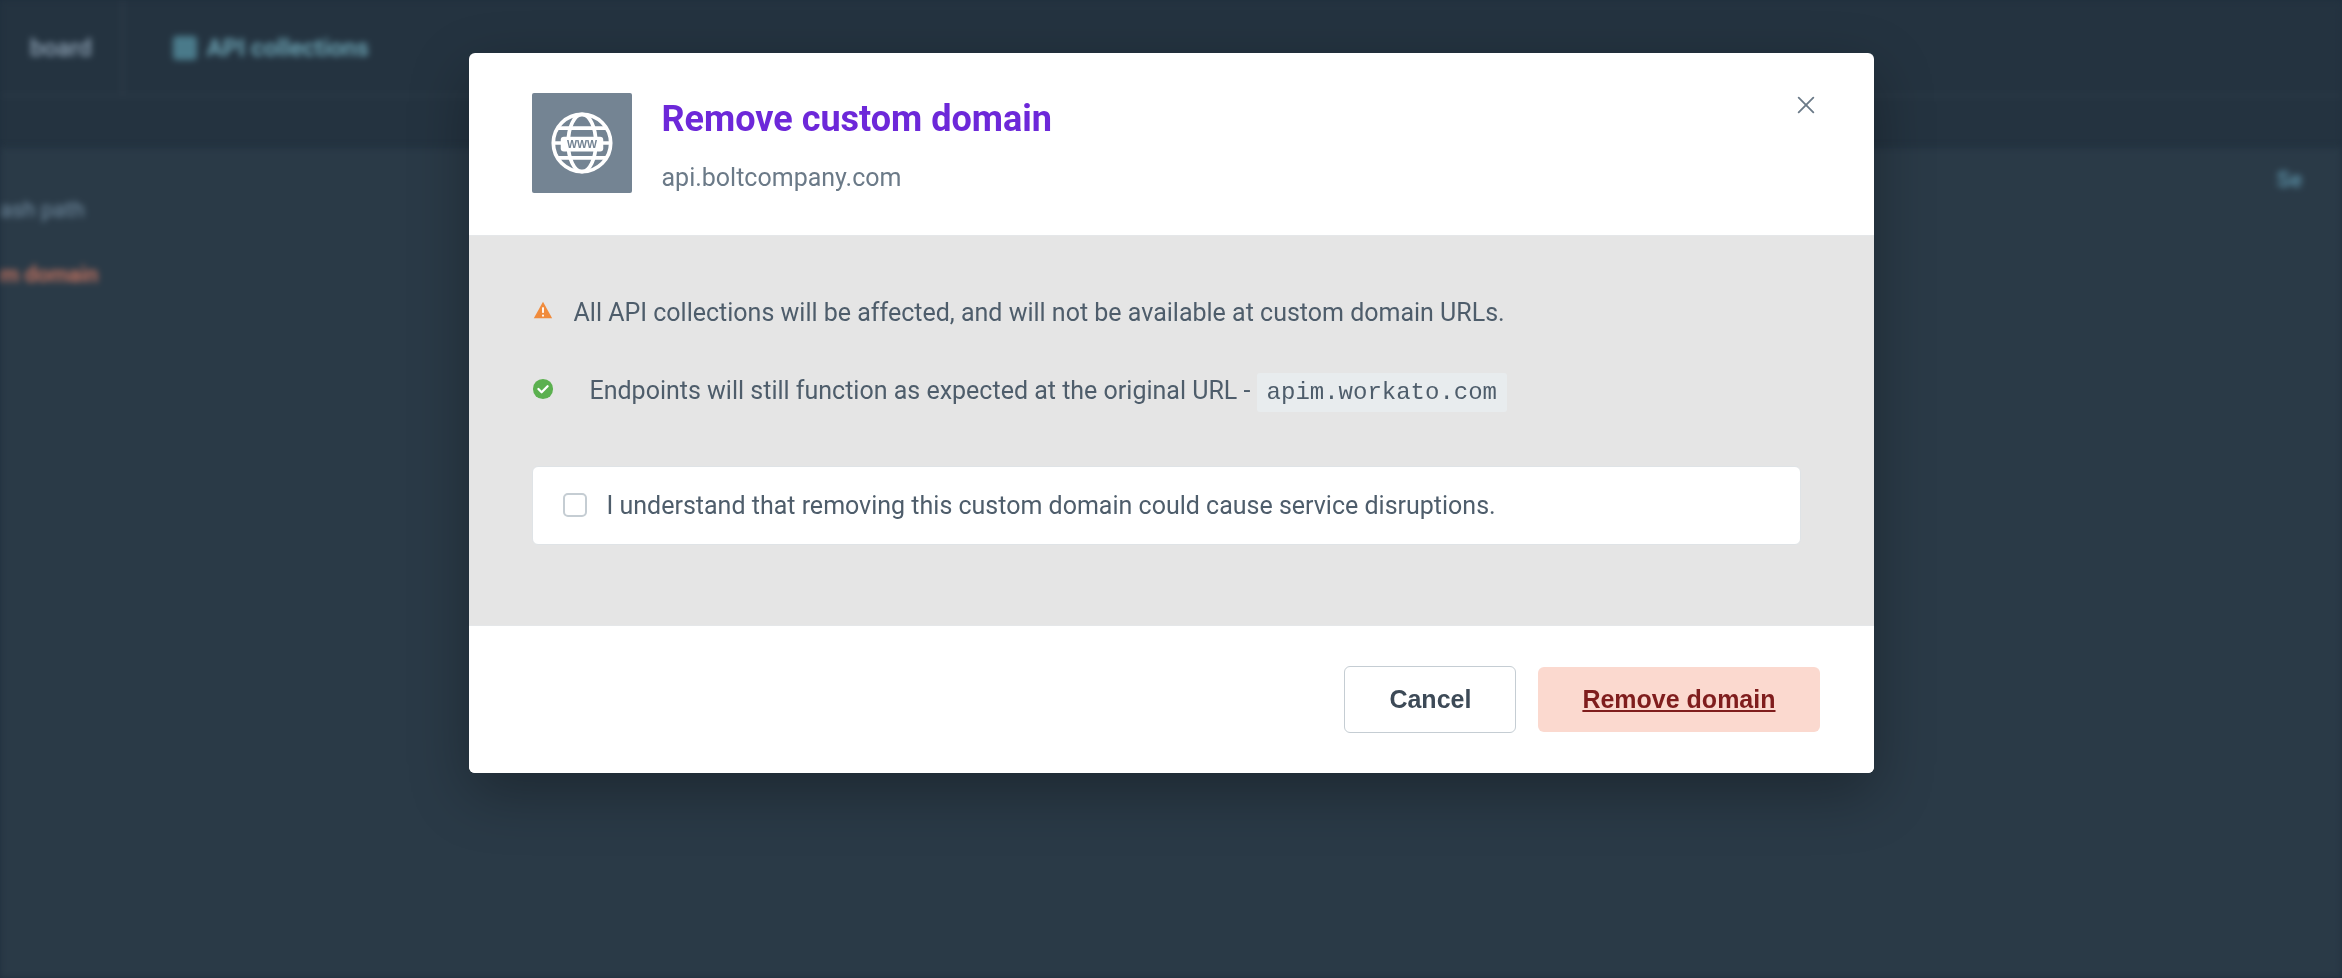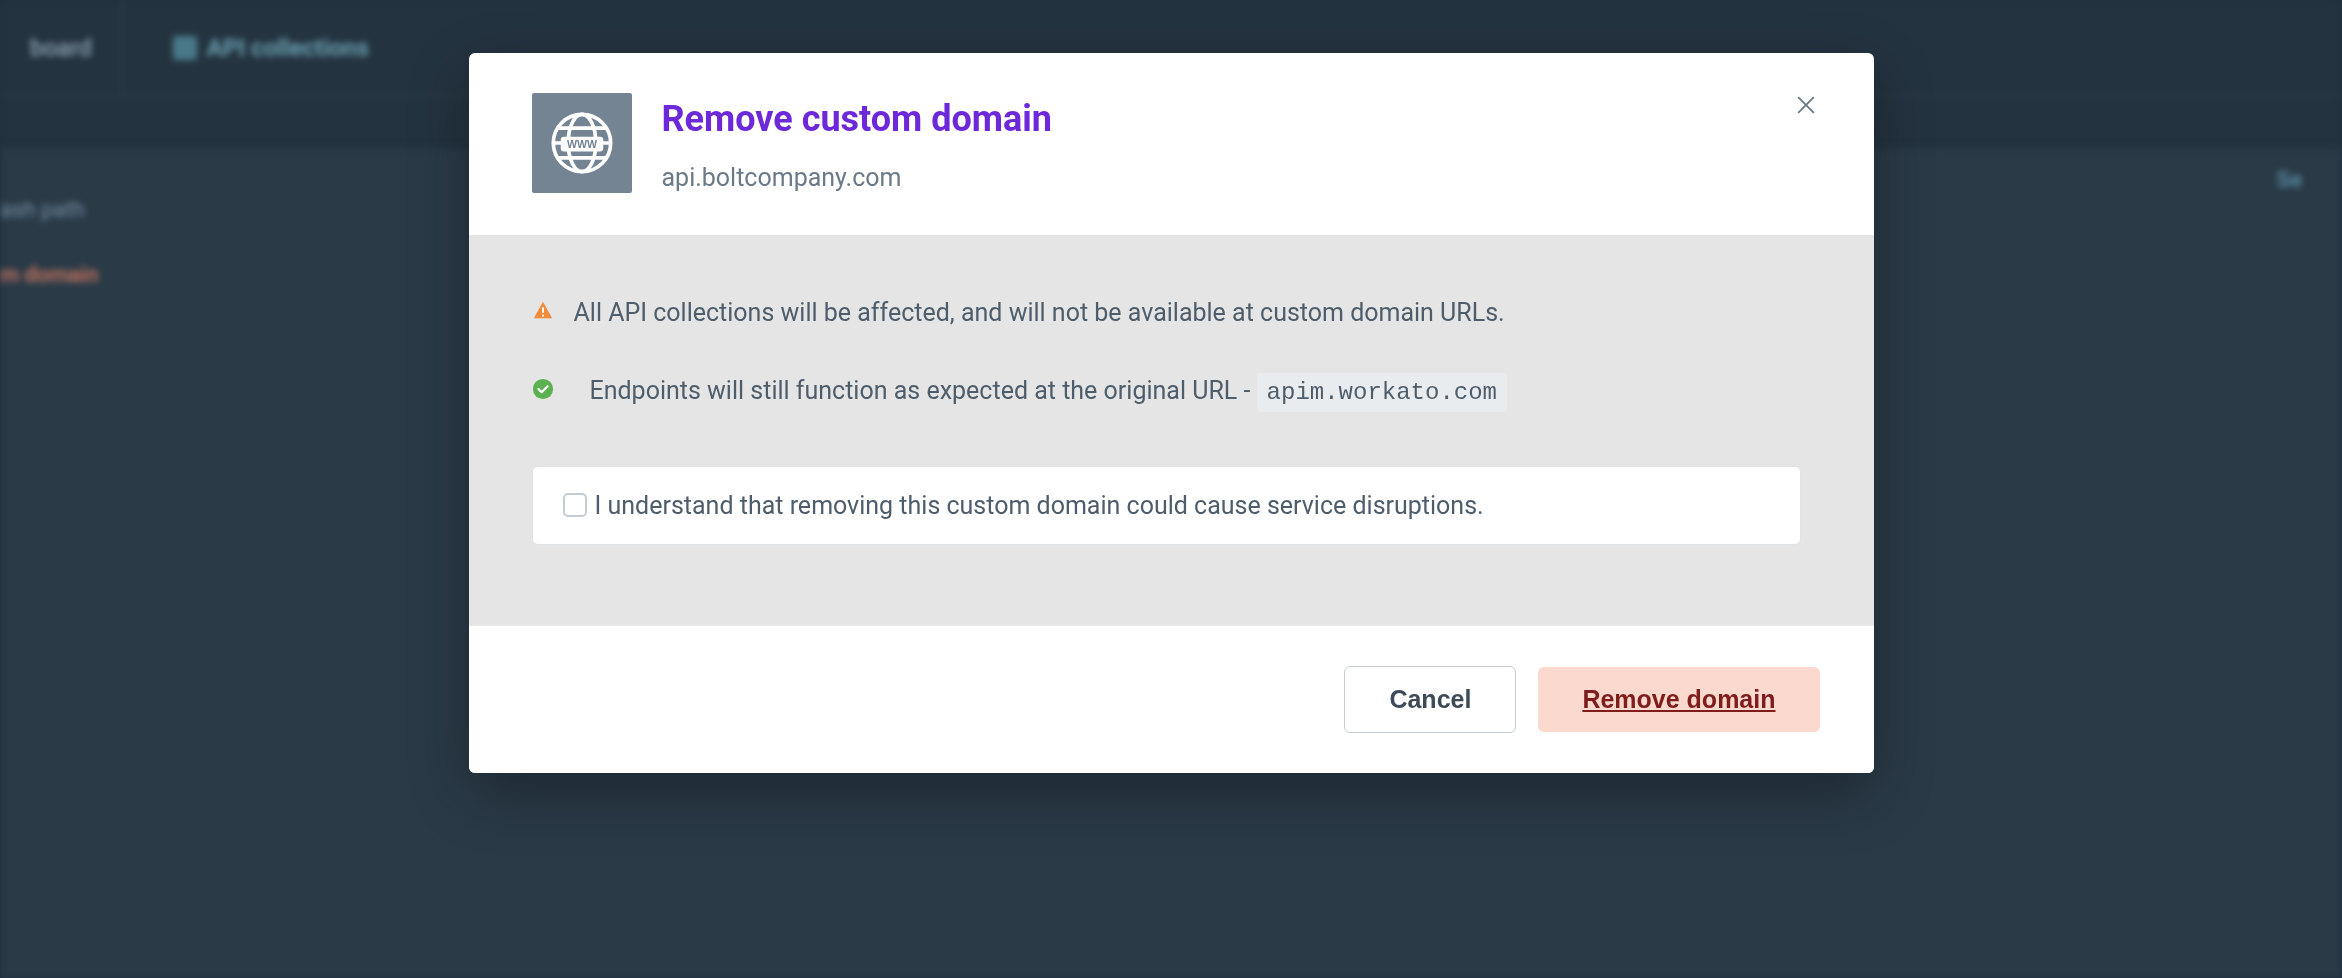--- a/index.html
+++ b/index.html
@@ -188,21 +188,21 @@
       font-size: 24px;
       color: #4e5d6b;
     }
     .ack-box {
       border: 1px solid #dfe3e6;
       border-radius: 6px;
       background: #ffffff;
       padding: 24px 30px;
       display: flex;
       align-items: center;
-      gap: 8px;
+      gap: 20px;
     }
     .ack-checkbox {
       width: 24px;
       height: 24px;
       border: 2px solid #c5cdd3;
       border-radius: 5px;
       flex-shrink: 0;
       appearance: none;
       cursor: pointer;
       background: #fff;

